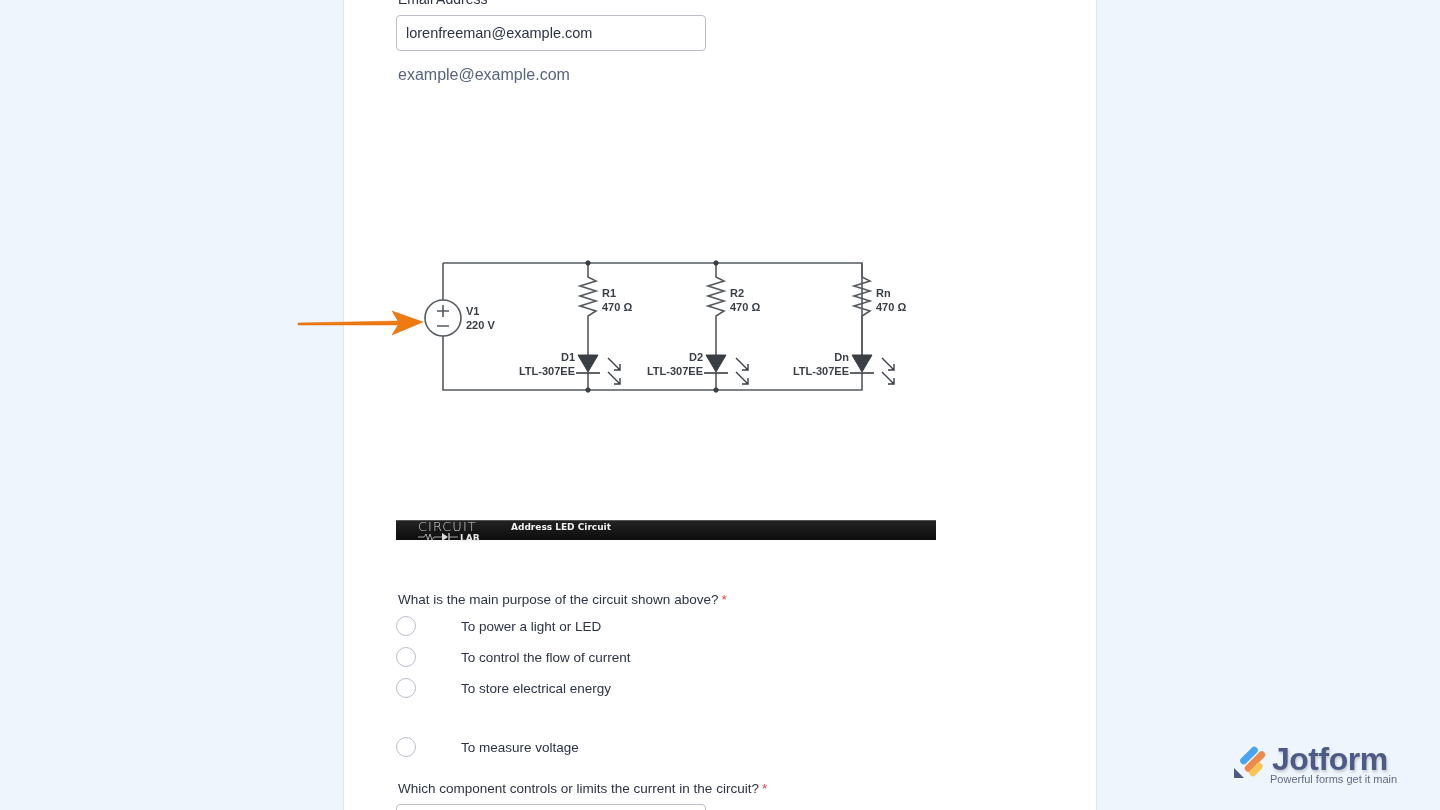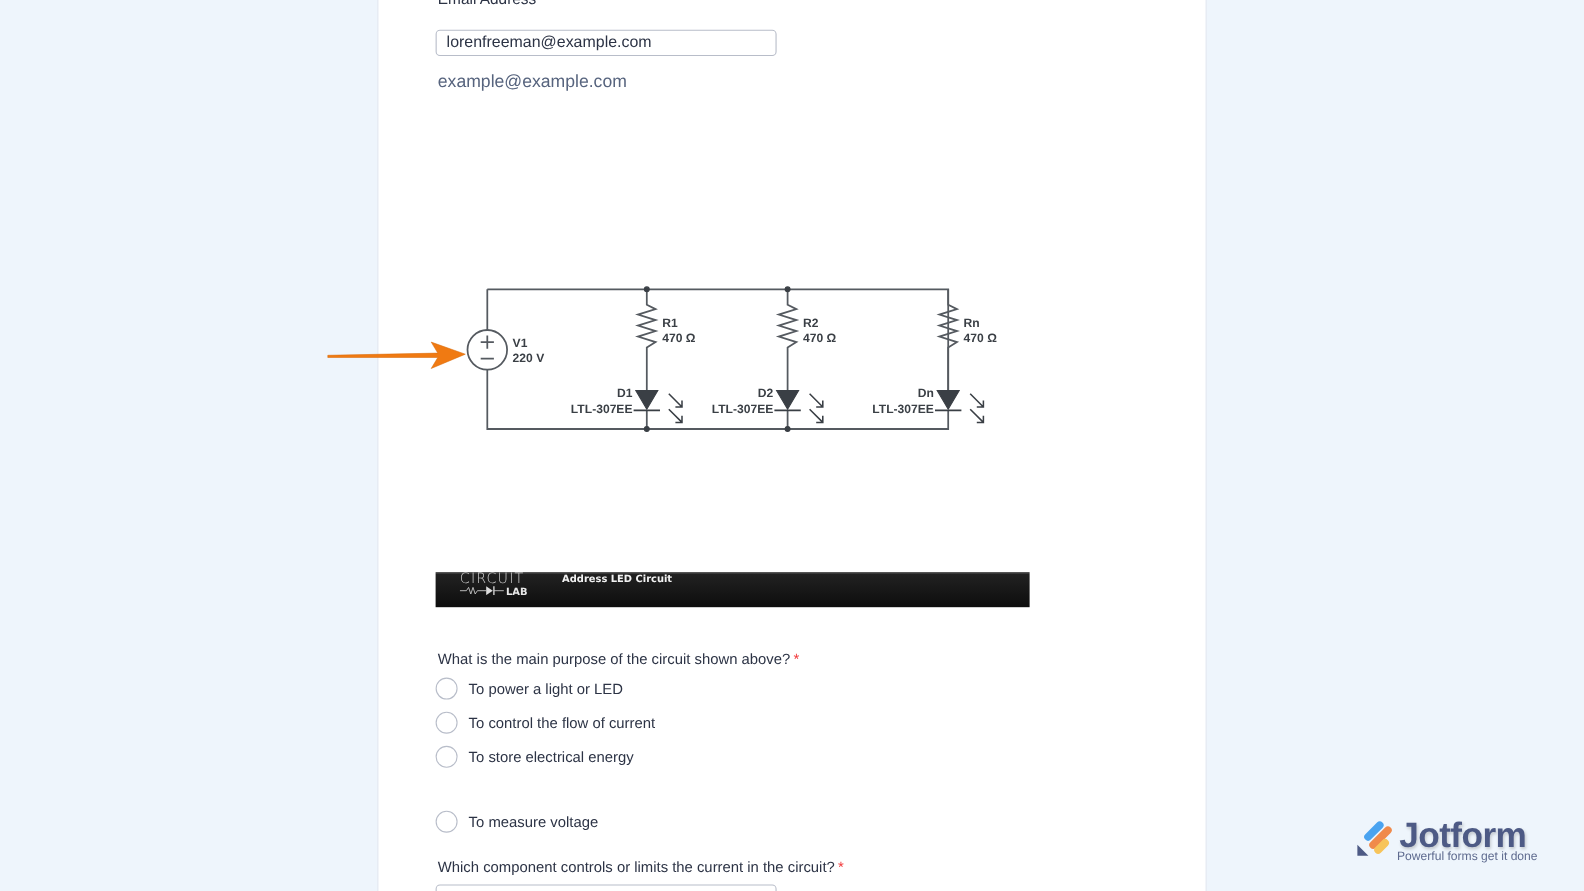--- a/index.html
+++ b/index.html
@@ -25,30 +25,29 @@
       left: 398px;
       top: -9px;
       font-size: 14px;
       color: #2c3345;
     }
     .email-input {
       position: absolute;
       left: 396px;
       top: 15px;
       width: 310px;
-      height: 24px;
+      height: 36px;
       border: 1px solid #b8bdc9;
       border-radius: 4px;
       padding: 0 9px;
       font-size: 14.5px;
       color: #2c3345;
       font-family: "Liberation Sans", sans-serif;
       background: #fff;
       outline: none;
-      margin-top: 12px;
     }
     .sublabel {
       position: absolute;
       left: 398px;
       top: 66px;
       font-size: 16px;
       color: #57647e;
     }
     .circuit-wrap {
       position: absolute;
@@ -60,21 +59,21 @@
     .pointer-arrow {
       position: absolute;
       left: 296px;
       top: 308px;
     }
     .circuitlab-bar {
       position: absolute;
       left: 396px;
       top: 520px;
       width: 540px;
-      height: 32px;
+      height: 20px;
       background: linear-gradient(#222, #0d0d0d);
       border-top: 1px solid #555;
     }
     .cl-logo {
       position: absolute;
       left: 22px;
       top: 0px;
       color: #cfcfcf;
       font-size: 13px;
       letter-spacing: 1px;
@@ -109,20 +108,21 @@
       text-align: center;
     }
     .required { color: #f23a3c; margin-left: 3px; }
     .radio-row {
       position: absolute;
       left: 396px;
       display: flex;
       align-items: center;
       height: 20px;
       cursor: pointer;
+      gap: 35px;
     }
     .radio-circle {
       width: 20px;
       height: 20px;
       border: 1px solid #b8bdc9;
       border-radius: 50%;
       background: #fff;
     }
     .radio-label {
       margin-left: 10px;
@@ -282,14 +282,14 @@
 <div class="next-input"></div>
 
 <div class="jotform-badge">
   <svg width="36" height="38" viewBox="0 0 36 38" style="position:absolute;left:0;top:2px;">
     <rect x="6" y="8" width="22" height="7" rx="3.5" transform="rotate(-45 17 11.5)" fill="#4aa3f0"></rect>
     <rect x="10" y="14" width="26" height="7" rx="3.5" transform="rotate(-45 23 17.5)" fill="#f08a4b"></rect>
     <rect x="16" y="22" width="16" height="7" rx="3.5" transform="rotate(-45 24 25.5)" fill="#f7c45a"></rect>
     <path d="M2 34 L12 34 L2 24 Z" fill="#4d5a85"></path>
   </svg>
   <div class="jf-name">Jotform</div>
-  <div class="jf-tag">Powerful forms get it done</div>
+  <div class="jf-tag">Powerful forms get it main</div>
 </div>
 
 </body></html>

